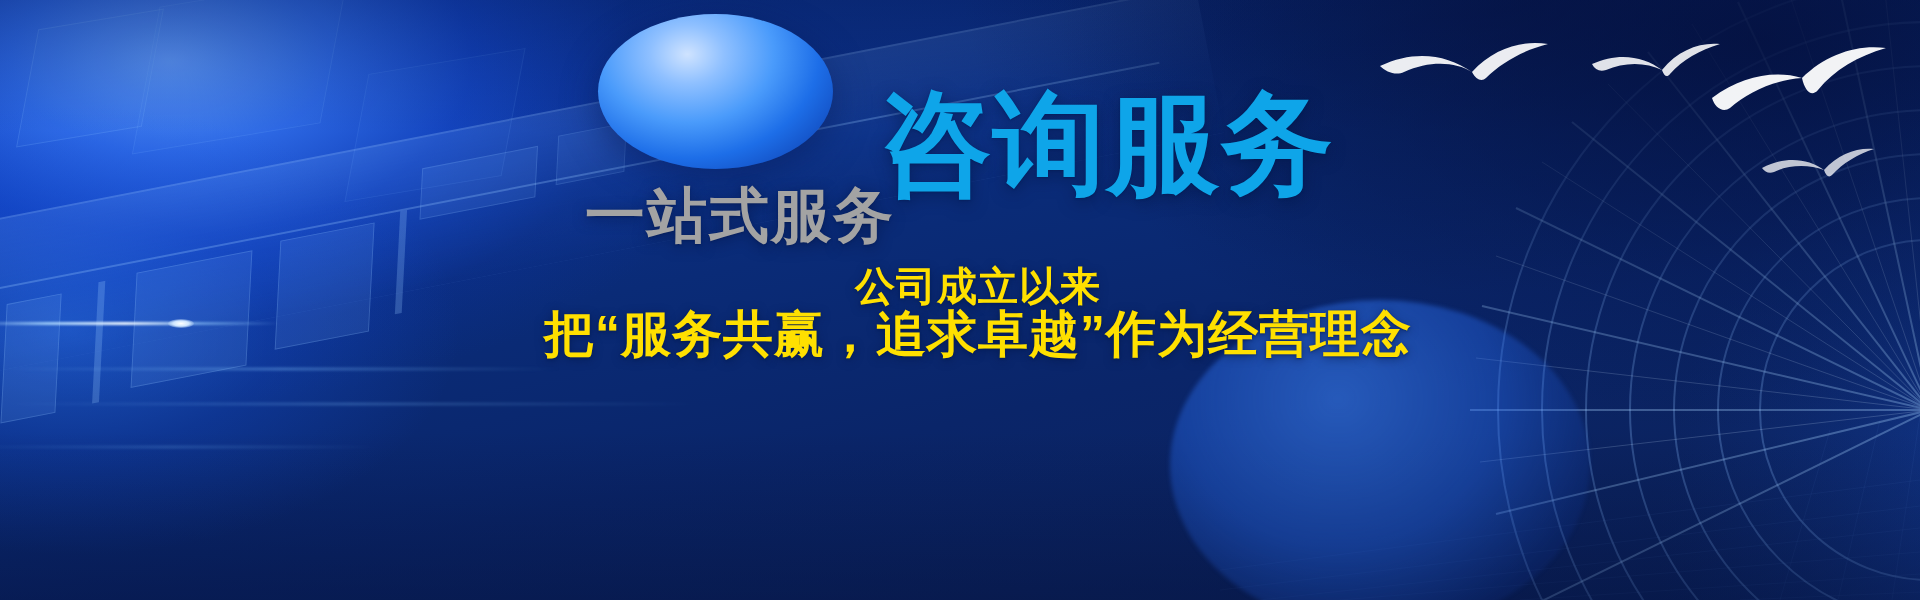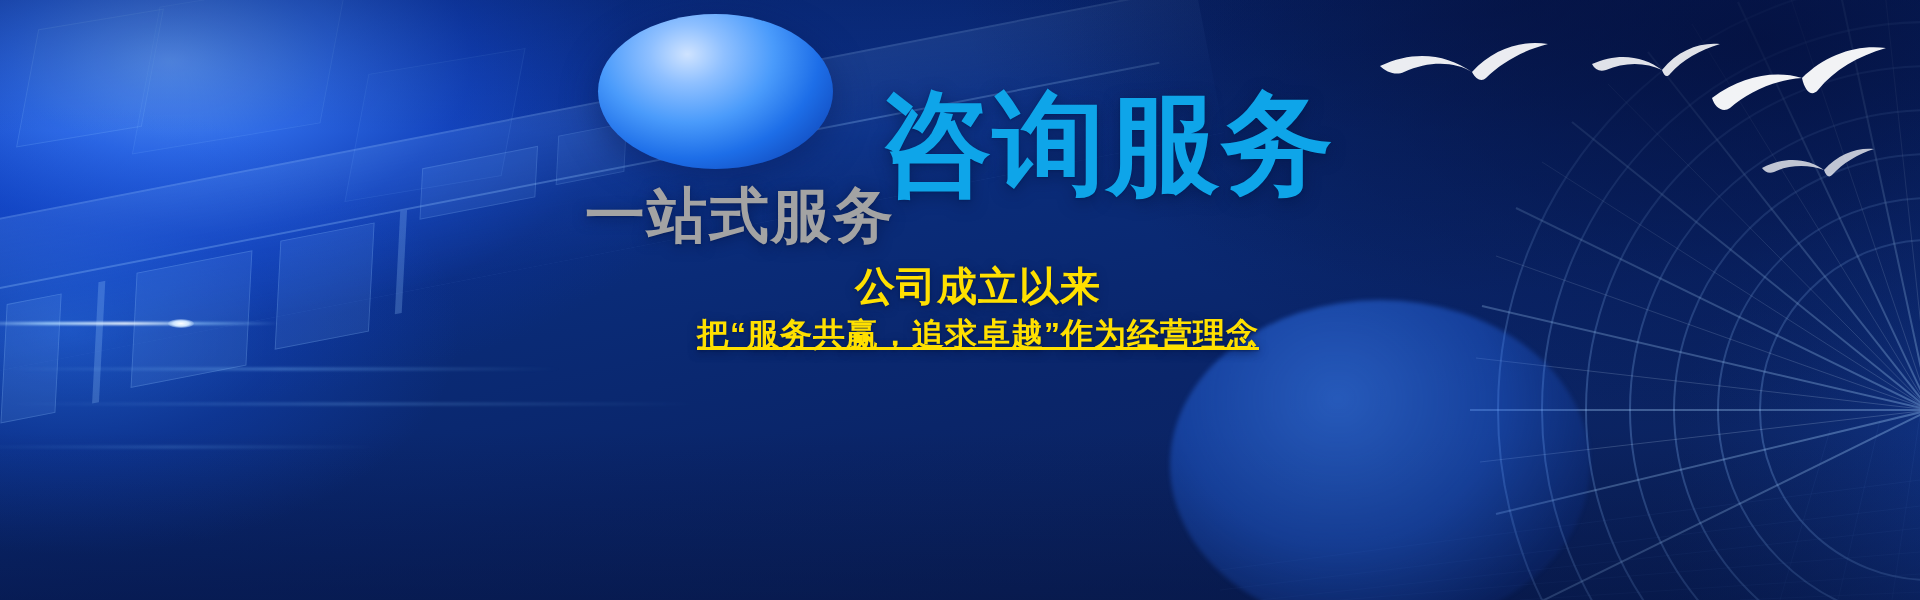--- a/index.html
+++ b/index.html
@@ -174,21 +174,21 @@
     font-weight:700;
     font-size:41px;
     line-height:48px;
     letter-spacing:1px;
     text-shadow:0 2px 10px rgba(4,22,70,.60), 0 1px 2px rgba(6,26,80,.5);
     padding-left:36px;
   }
   .subtext .line{display:block;white-space:nowrap;}
   .subtext .line.l1{font-size:40px;}
   .subtext .line.l2{font-size:41px;}
-  .subtext .line.l3{font-size:32px;text-decoration:underline;}
+  .subtext .line.l3{font-size:50px;}
 </style>
 </head>
 <body>
 
 <div id="banner">
 
   <div class="bg bg-base"></div>
   <div class="bg bg-glow-tl"></div>
   <div class="bg bg-glow-lm"></div>
 

